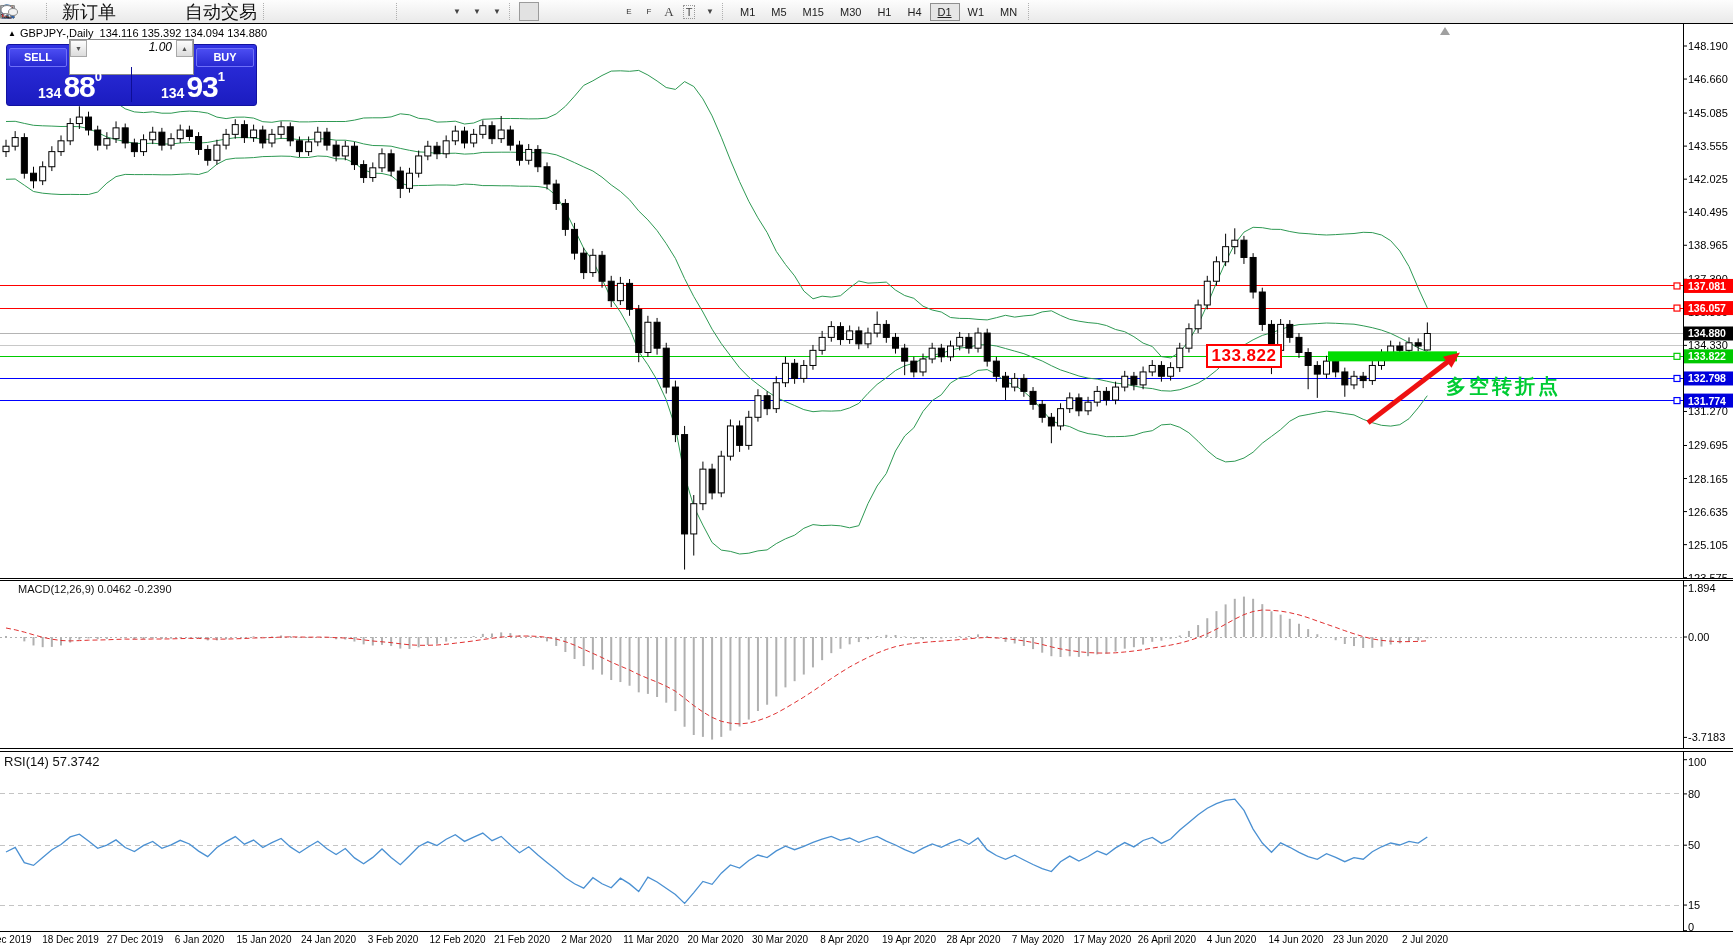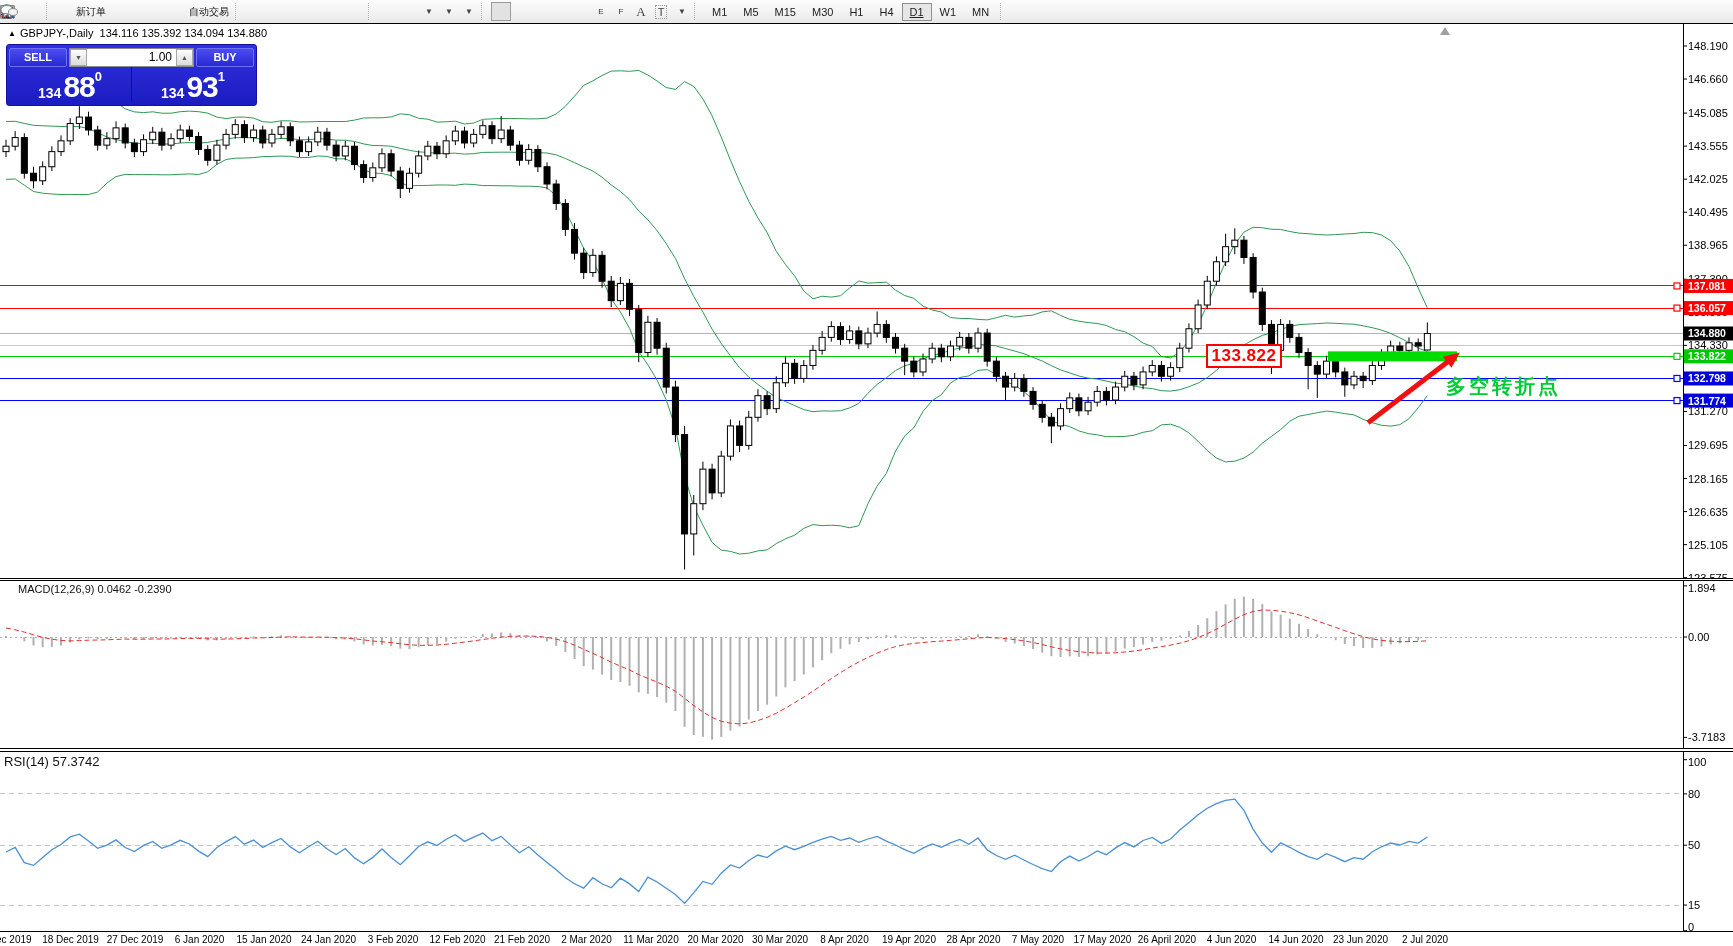--- a/index.html
+++ b/index.html
@@ -6,21 +6,21 @@
     font-family:"Liberation Sans",sans-serif;-webkit-font-smoothing:antialiased;}
   *{box-sizing:border-box;}
   
   .toolbar{position:absolute;left:0;top:0;width:1733px;height:23px;
     background:linear-gradient(#fdfdfd,#e9e9e9);display:flex;align-items:center;
     padding-left:3px;z-index:50;}
   .tb-sep{width:6px;height:17px;border-left:1px dotted #b0b0b0;margin:0 4px 0 3px;}
   .tb-btn{height:19px;min-width:20px;display:flex;align-items:center;justify-content:center;
     border:1px solid transparent;padding:0 2px;color:#222;font-size:12px;cursor:default;}
   .tb-btn.pressed{background:#e2e2e2;border:1px solid #9b9b9b;}
-  .tb-text{font-size:10px;margin-left:17px;color:#111;white-space:nowrap;}
+  .tb-text{font-size:18px;margin-left:3px;color:#111;white-space:nowrap;}
   .tb-dd{font-size:8px;color:#444;margin-left:2px;}
   .tf-btn{font-size:11px;color:#222;padding:2px 7px;height:18px;display:flex;align-items:center;
     border:1px solid transparent;}
   .tf-btn.active{background:#e6e6e6;border:1px solid #8f8f8f;text-decoration:underline;}
   .tb-right{margin-left:auto;display:flex;align-items:center;margin-right:6px;}
   
   .frame-line{position:absolute;left:0;width:1733px;height:1px;background:#000;z-index:5;}
   svg{position:absolute;left:0;overflow:hidden;}
   
   .chart-title{position:absolute;left:8px;top:27px;font-size:11px;color:#000;z-index:20;}
@@ -28,21 +28,21 @@
   .macd-label{position:absolute;left:4px;top:583px;font-size:11px;color:#111;z-index:20;margin-left:14px;}
   .rsi-label{position:absolute;left:4px;top:754px;font-size:13px;color:#111;z-index:20;}
   
   .trade-panel{position:absolute;left:6px;top:44px;width:251px;height:62px;z-index:30;
     background:linear-gradient(#3032e2,#1b1cc0);border:1px solid #1212a0;border-radius:3px;
     color:#fff;display:flex;flex-direction:column;}
   .tp-row1{display:flex;align-items:center;height:22px;padding:2px 2px 0 2px;gap:2px;}
   .tp-btn{flex:0 0 58px;height:19px;background:linear-gradient(#4b4df2,#2829d2);
     border:1px solid #6f70f8;border-radius:2px;color:#fff;font-size:11px;font-weight:bold;
     display:flex;align-items:center;justify-content:center;}
-  .tp-vol{flex:1;height:19px;background:#fff;border:1px solid #8a8a8a;display:flex;align-items:center;}
+  .tp-vol{flex:1;height:36px;background:#fff;border:1px solid #8a8a8a;display:flex;font-style:italic;}
   .tp-spin{width:17px;height:17px;background:linear-gradient(#fdfdfd,#dcdcdc);border:1px solid #a8a8a8;
     color:#555;font-size:7px;display:flex;align-items:center;justify-content:center;}
   .tp-vol-val{flex:1;text-align:right;color:#000;font-size:12px;padding-right:4px;}
   .tp-row2{flex:1;display:flex;align-items:flex-end;padding:0 4px 3px 4px;}
   .tp-price{flex:1;display:flex;align-items:flex-end;justify-content:center;line-height:1;}
   .tp-price .small{font-size:14px;font-weight:bold;margin-right:2px;padding-bottom:2px;}
   .tp-price .big{font-size:30px;font-weight:bold;letter-spacing:-1px;}
   .tp-price .sup{font-size:13px;font-weight:bold;align-self:flex-start;margin-top:-2px;}
   .tp-div{width:1px;background:#0e0e96;margin:0 2px;align-self:stretch;}
   

